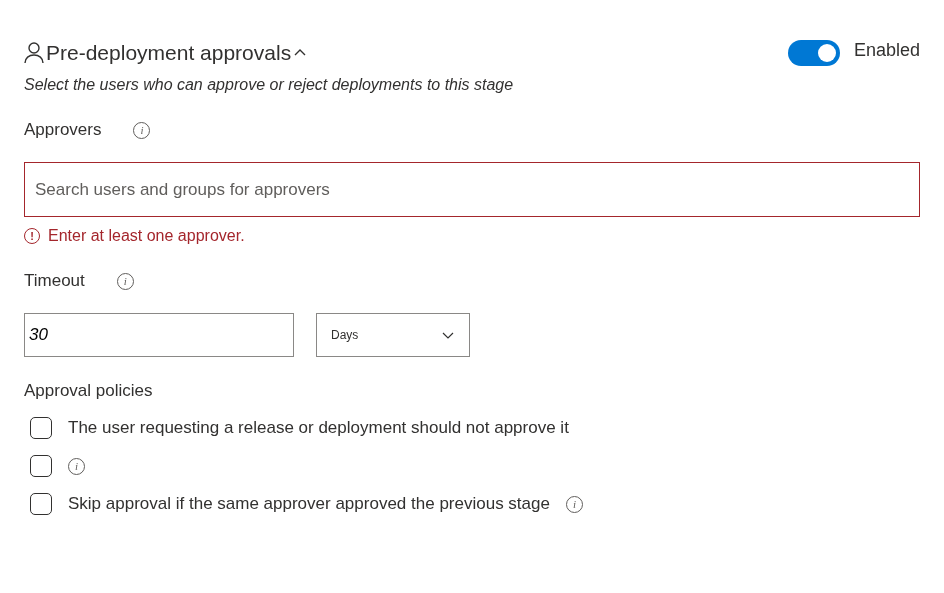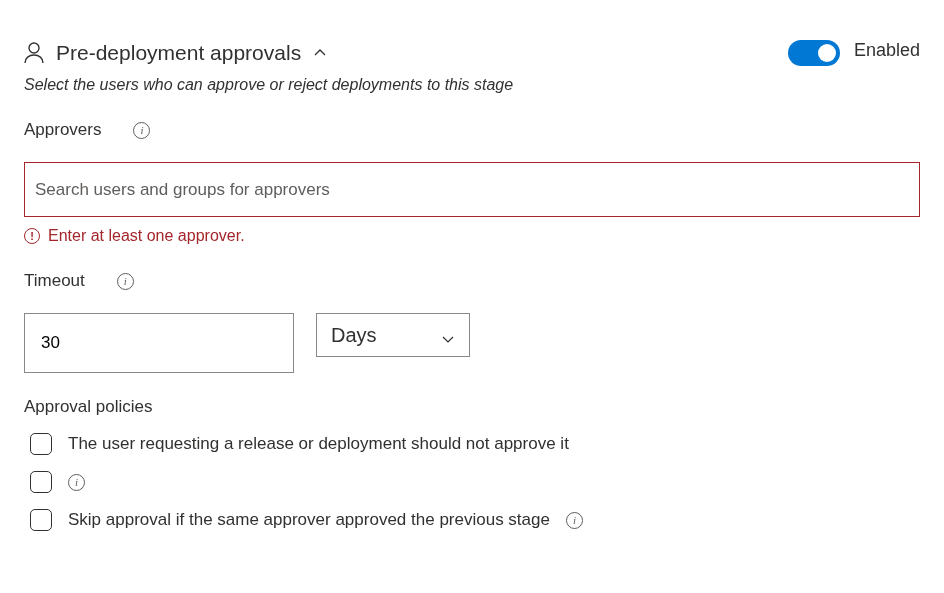--- a/index.html
+++ b/index.html
@@ -13,21 +13,21 @@
     }
     .header-row {
       display: flex;
       justify-content: space-between;
       align-items: center;
       margin-bottom: 10px;
     }
     .header-left {
       display: flex;
       align-items: center;
-      gap: 12px;
+      gap: 2px;
     }
     .section-title {
       font-size: 21px;
       font-weight: 400;
       color: #323130;
     }
     .chevron-up {
       width: 14px;
       height: 14px;
       display: inline-block;
@@ -121,37 +121,38 @@
       color: #a4262c;
       font-size: 16px;
     }
     .timeout-row {
       display: flex;
       gap: 22px;
       margin-bottom: 24px;
     }
     .timeout-input {
       width: 270px;
-      height: 60px;
+      height: 44px;
       border: 1px solid #8a8886;
-      padding: 0 16px;
+      padding: 0 4px;
       font-size: 17px;
       font-family: inherit;
       outline: none;
+      font-style: italic;
     }
     .timeout-select {
       width: 154px;
       height: 44px;
       border: 1px solid #8a8886;
       padding: 8px 14px;
       display: flex;
       align-items: center;
       justify-content: space-between;
       cursor: pointer;
-      font-size: 20px;
+      font-size: 12px;
     }
     .chevron-down {
       width: 14px;
       height: 14px;
     }
     .policies-title {
       font-size: 17px;
       margin-bottom: 16px;
     }
     .checkbox-row {

